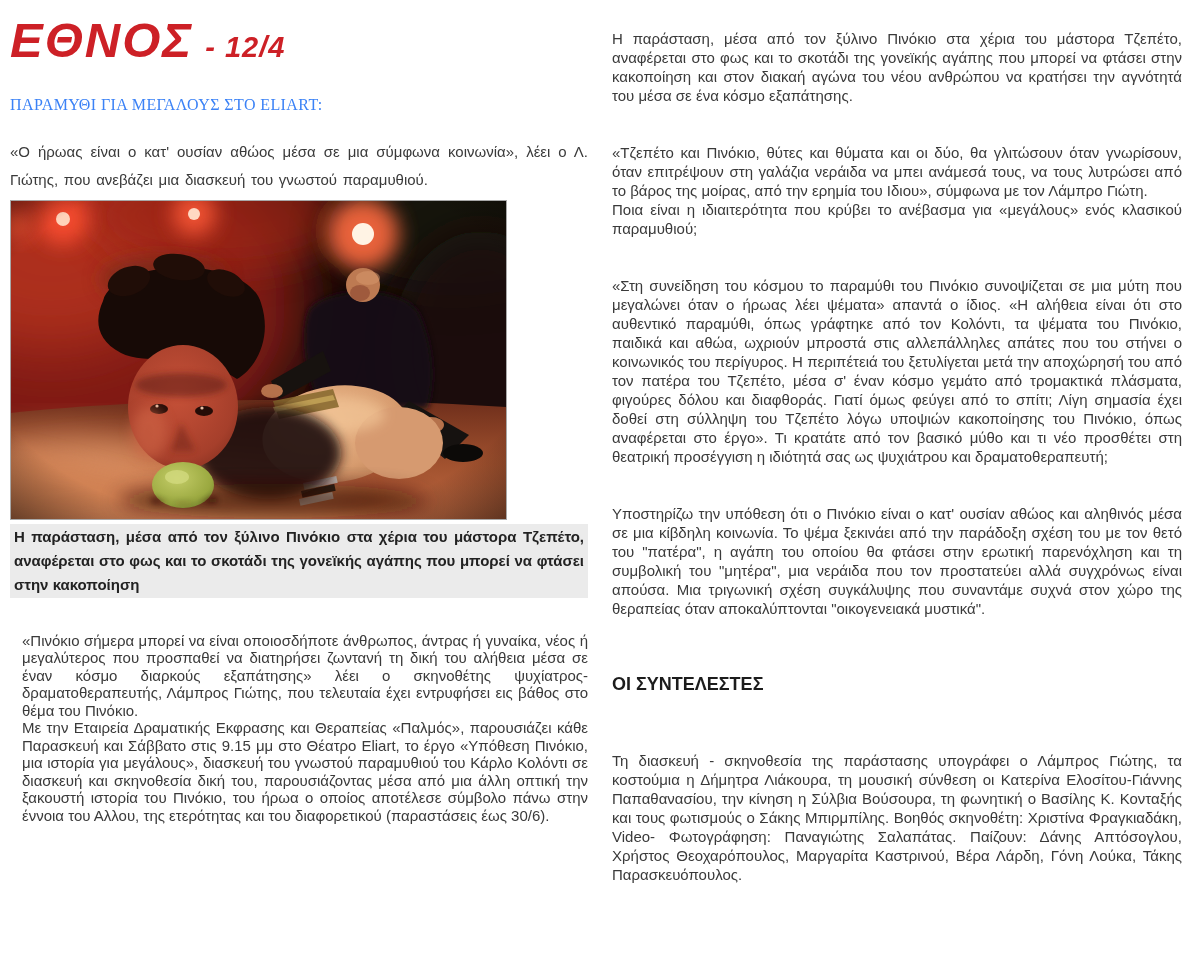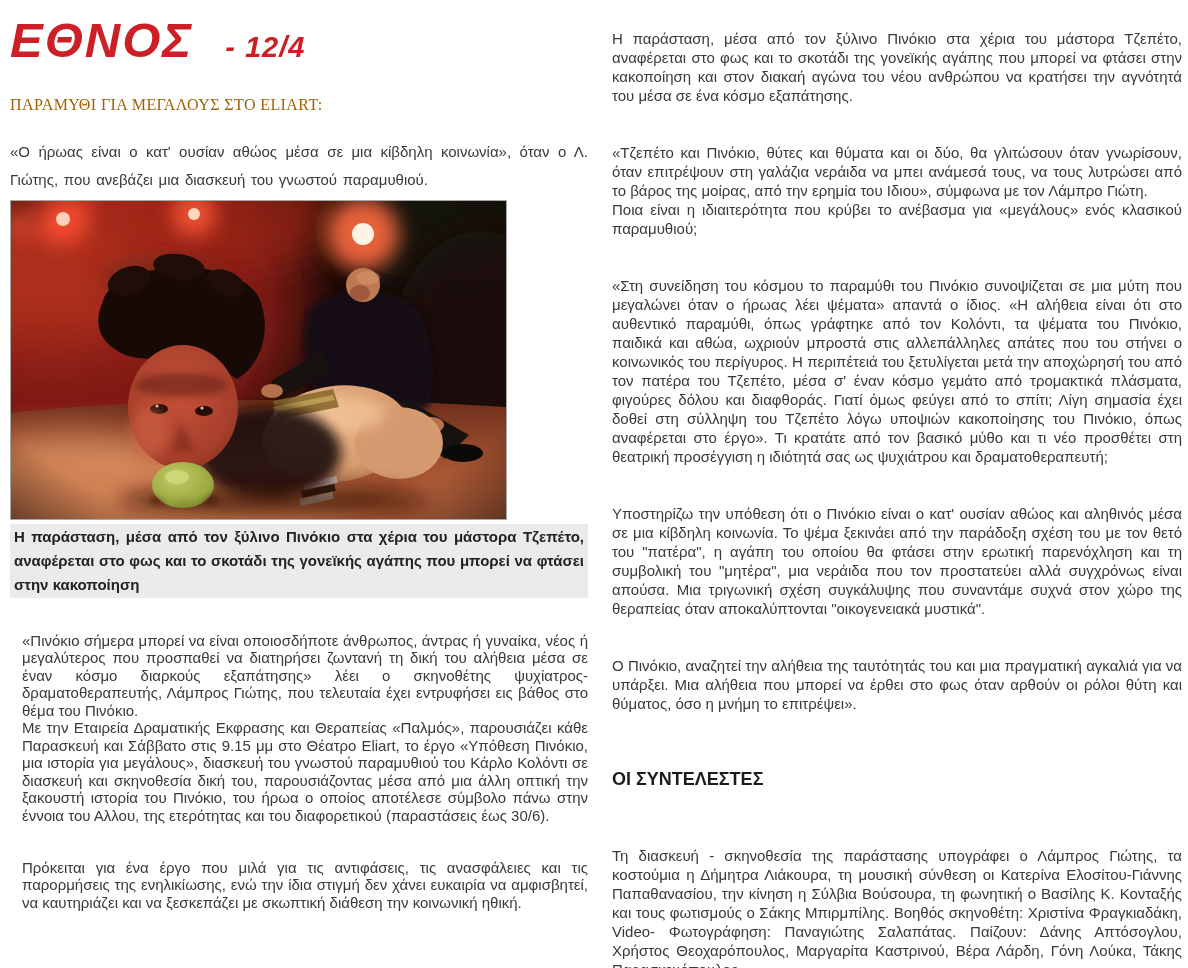--- a/index.html
+++ b/index.html
@@ -5,26 +5,26 @@
   html,body{margin:0;padding:0;}
   body{
     width:1188px;height:968px;background:#ffffff;position:relative;overflow:hidden;
     font-family:"Liberation Sans","DejaVu Sans",sans-serif;color:#333;
     -webkit-font-smoothing:antialiased;
   }
   .col-left{position:absolute;left:10px;top:0;width:578px;}
   .col-right{position:absolute;left:612px;top:10px;width:570px;}
 
   .masthead{margin-top:14px;display:flex;align-items:baseline;color:#cd2026;
-    font-style:italic;font-weight:bold;white-space:nowrap;gap:20px;}
+    font-style:italic;font-weight:bold;white-space:nowrap;}
   .masthead-title{font-size:49px;letter-spacing:2px;line-height:52px;}
   .masthead-edition{font-size:29px;margin-left:12px;letter-spacing:1px;}
 
   .kicker{margin-top:30px;font-family:"Liberation Serif","DejaVu Serif",serif;
-    font-size:16px;letter-spacing:.4px;color:#a16207;line-height:18px;}
+    font-size:16px;letter-spacing:.4px;color:#3b82f6;line-height:18px;}
 
   .headline{margin-top:26px;font-family:"Liberation Serif","DejaVu Serif",serif;
     font-size:26px;font-weight:normal;color:#161616;line-height:30px;}
 
   .lede{margin-top:24px;font-size:19px;line-height:28px;color:#2e2e2e;
     text-align:justify;word-spacing:1.5px;}
 
   .photo-frame{margin-top:6px;width:495px;height:318px;border:1px solid #a8a8a8;
     background:#140a08;overflow:hidden;}
   .photo-frame svg{display:block;}
@@ -46,21 +46,21 @@
 <div class="col-left">
 
   <div class="masthead">
     <span class="masthead-title">ΕΘΝΟΣ</span>
     <span class="masthead-edition">- 12/4</span>
   </div>
 
   <div class="kicker">ΠΑΡΑΜΥΘΙ ΓΙΑ ΜΕΓΑΛΟΥΣ ΣΤΟ ELIART:</div>
 
 
-  <div class="lede bodytext" style="white-space:normal">«Ο ήρωας είναι ο κατ' ουσίαν αθώος μέσα σε μια κίβδηλη κοινωνία», όταν ο Λ. Γιώτης, που ανεβάζει μια διασκευή του γνωστού παραμυθιού.</div>
+  <div class="lede bodytext" style="white-space:normal">«Ο ήρωας είναι ο κατ' ουσίαν αθώος μέσα σε μια σύμφωνα κοινωνία», λέει ο Λ. Γιώτης, που ανεβάζει μια διασκευή του γνωστού παραμυθιού.</div>
 
   <div class="photo-frame">
     <svg width="495" height="318" viewBox="0 0 495 318" xmlns="http://www.w3.org/2000/svg" aria-hidden="true">
       <defs>
         <filter id="b3" x="-50%" y="-50%" width="200%" height="200%">
             <feGaussianBlur stdDeviation="3"></feGaussianBlur>
           </filter>
         <filter id="b6" x="-50%" y="-50%" width="200%" height="200%">
             <feGaussianBlur stdDeviation="6"></feGaussianBlur>
           </filter>
@@ -161,32 +161,30 @@
 
       <rect x="0" y="0" width="495" height="318" fill="url(#vign)"></rect>
     </svg>
   </div>
 
   <div class="caption">Η παράσταση, μέσα από τον ξύλινο Πινόκιο στα χέρια του μάστορα Τζεπέτο, αναφέρεται στο φως και το σκοτάδι της γονεϊκής αγάπης που μπορεί να φτάσει στην κακοποίηση</div>
 
   <div class="left-body bodytext">
     <p>«Πινόκιο σήμερα μπορεί να είναι οποιοσδήποτε άνθρωπος, άντρας ή γυναίκα, νέος ή μεγαλύτερος που προσπαθεί να διατηρήσει ζωντανή τη δική του αλήθεια μέσα σε έναν κόσμο διαρκούς εξαπάτησης» λέει ο σκηνοθέτης ψυχίατρος-δραματοθεραπευτής, Λάμπρος Γιώτης, που τελευταία έχει εντρυφήσει εις βάθος στο θέμα του Πινόκιο.
 Με την Εταιρεία Δραματικής Εκφρασης και Θεραπείας «Παλμός», παρουσιάζει κάθε Παρασκευή και Σάββατο στις 9.15 μμ στο  Θέατρο Eliart, το έργο «Υπόθεση Πινόκιο, μια ιστορία για μεγάλους», διασκευή του γνωστού παραμυθιού του Κάρλο Κολόντι σε διασκευή και σκηνοθεσία δική του, παρουσιάζοντας μέσα από μια άλλη οπτική την ξακουστή ιστορία του Πινόκιο, του ήρωα ο οποίος αποτέλεσε σύμβολο πάνω στην έννοια του Αλλου, της ετερότητας και του διαφορετικού (παραστάσεις έως 30/6).</p>
-    <p>Πρόκειται για ένα έργο που μιλά για τις αντιφάσεις, τις ανασφάλειες και τις παρορμήσεις της ενηλικίωσης, ενώ την ίδια στιγμή δεν χάνει ευκαιρία να αμφισβητεί, να καυτηριάζει και να ξεσκεπάζει με σκωπτική διάθεση την κοινωνική ηθική.</p>
   </div>
 </div>
 
 <div class="col-right">
   <div class="right-body bodytext">
     <p>Η παράσταση, μέσα από τον ξύλινο Πινόκιο στα χέρια του μάστορα Τζεπέτο, αναφέρεται στο φως και το σκοτάδι της γονεϊκής αγάπης που μπορεί να φτάσει στην κακοποίηση και στον διακαή αγώνα του νέου ανθρώπου να κρατήσει την αγνότητά του μέσα σε ένα κόσμο εξαπάτησης.</p>
     <p>«Τζεπέτο και Πινόκιο, θύτες και θύματα και οι δύο, θα γλιτώσουν όταν γνωρίσουν, όταν επιτρέψουν στη γαλάζια νεράιδα να μπει ανάμεσά τους, να τους λυτρώσει από το βάρος της μοίρας, από την ερημία του Ιδιου», σύμφωνα με τον Λάμπρο Γιώτη.
 Ποια είναι η ιδιαιτερότητα που κρύβει το ανέβασμα για «μεγάλους» ενός κλασικού παραμυθιού;</p>
     <p>«Στη συνείδηση του κόσμου το παραμύθι του Πινόκιο συνοψίζεται σε μια μύτη που μεγαλώνει όταν ο ήρωας λέει ψέματα» απαντά ο ίδιος. «Η αλήθεια είναι ότι στο αυθεντικό παραμύθι, όπως γράφτηκε από τον Κολόντι, τα ψέματα του Πινόκιο, παιδικά και αθώα, ωχριούν μπροστά στις αλλεπάλληλες απάτες που του στήνει ο κοινωνικός του περίγυρος. Η περιπέτειά του ξετυλίγεται μετά την αποχώρησή του από τον πατέρα του Τζεπέτο, μέσα σ' έναν κόσμο γεμάτο από τρομακτικά πλάσματα, φιγούρες δόλου και διαφθοράς. Γιατί όμως φεύγει από το σπίτι; Λίγη σημασία έχει δοθεί στη σύλληψη του Τζεπέτο λόγω υποψιών κακοποίησης του Πινόκιο, όπως αναφέρεται στο έργο». Τι κρατάτε από τον βασικό μύθο και τι νέο προσθέτει στη θεατρική προσέγγιση η ιδιότητά σας ως ψυχιάτρου και δραματοθεραπευτή;</p>
     <p>Υποστηρίζω την υπόθεση ότι ο Πινόκιο είναι ο κατ' ουσίαν αθώος και αληθινός μέσα σε μια κίβδηλη κοινωνία. Το ψέμα ξεκινάει από την παράδοξη σχέση του με τον θετό του "πατέρα", η αγάπη του οποίου θα φτάσει στην ερωτική παρενόχληση και τη συμβολική του "μητέρα", μια νεράιδα που τον προστατεύει αλλά συγχρόνως είναι απούσα. Μια τριγωνική σχέση συγκάλυψης που συναντάμε συχνά στον χώρο της θεραπείας όταν αποκαλύπτονται "οικογενειακά μυστικά".</p>
-    <p>Ο Πινόκιο, αναζητεί την αλήθεια της ταυτότητάς του και μια πραγματική αγκαλιά για να υπάρξει. Μια αλήθεια που μπορεί να έρθει στο φως όταν αρθούν οι ρόλοι θύτη και θύματος, όσο η μνήμη το επιτρέψει».</p>
 
     <div class="credits-heading">ΟΙ ΣΥΝΤΕΛΕΣΤΕΣ</div>
 
     <p>Τη διασκευή - σκηνοθεσία της παράστασης υπογράφει ο Λάμπρος Γιώτης, τα κοστούμια η Δήμητρα Λιάκουρα, τη μουσική σύνθεση οι Κατερίνα Ελοσίτου-Γιάννης Παπαθανασίου, την κίνηση η Σύλβια Βούσουρα, τη φωνητική ο Βασίλης Κ. Κονταξής και τους φωτισμούς ο Σάκης Μπιρμπίλης. Βοηθός σκηνοθέτη: Χριστίνα Φραγκιαδάκη, Video- Φωτογράφηση: Παναγιώτης Σαλαπάτας. Παίζουν: Δάνης Απτόσογλου, Χρήστος Θεοχαρόπουλος, Μαργαρίτα Καστρινού, Βέρα Λάρδη, Γόνη Λούκα, Τάκης Παρασκευόπουλος.</p>
 
     
   </div>
 </div>
 
 </body></html>

